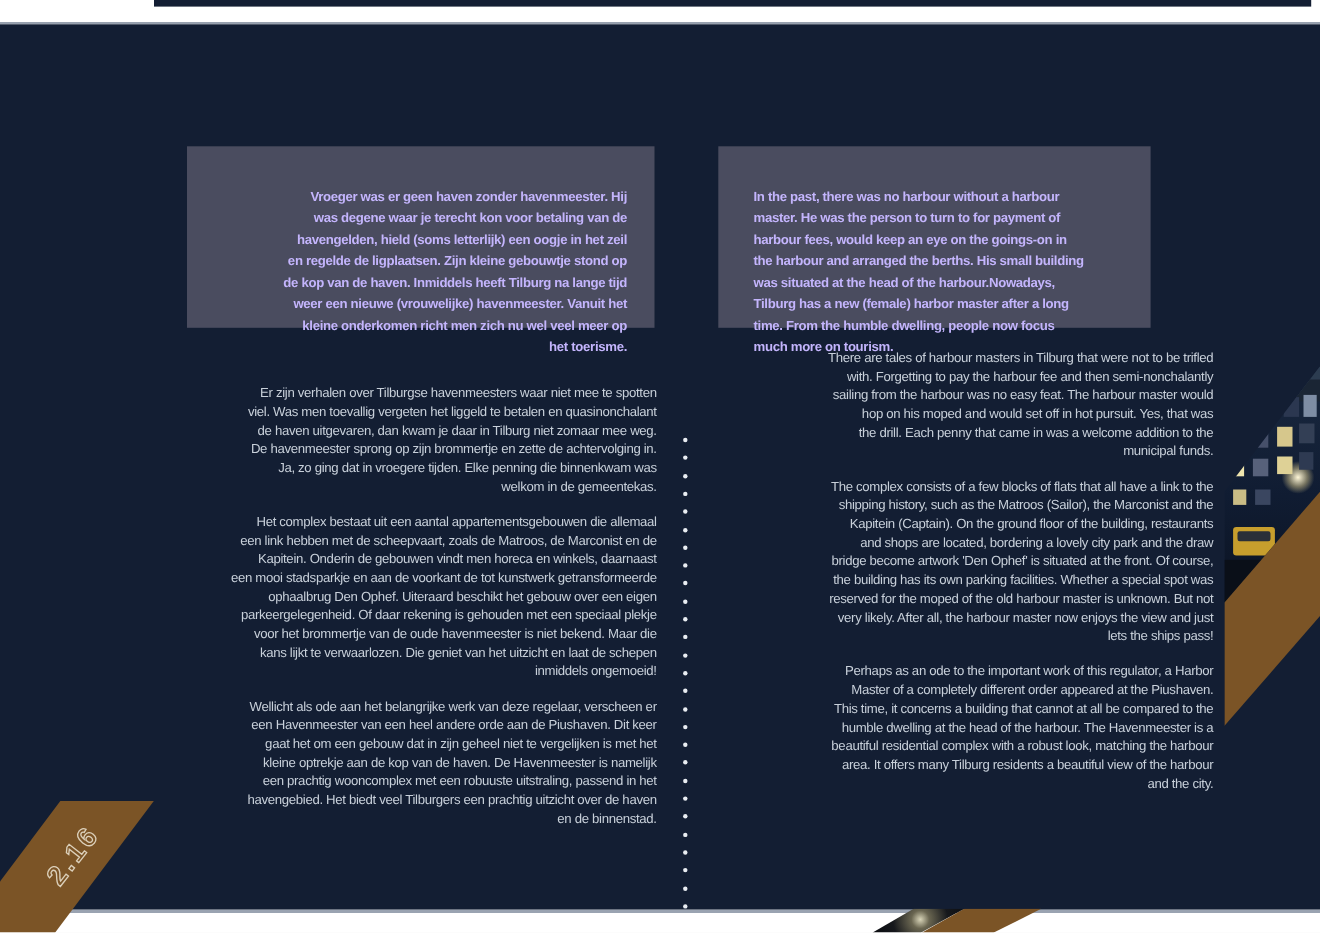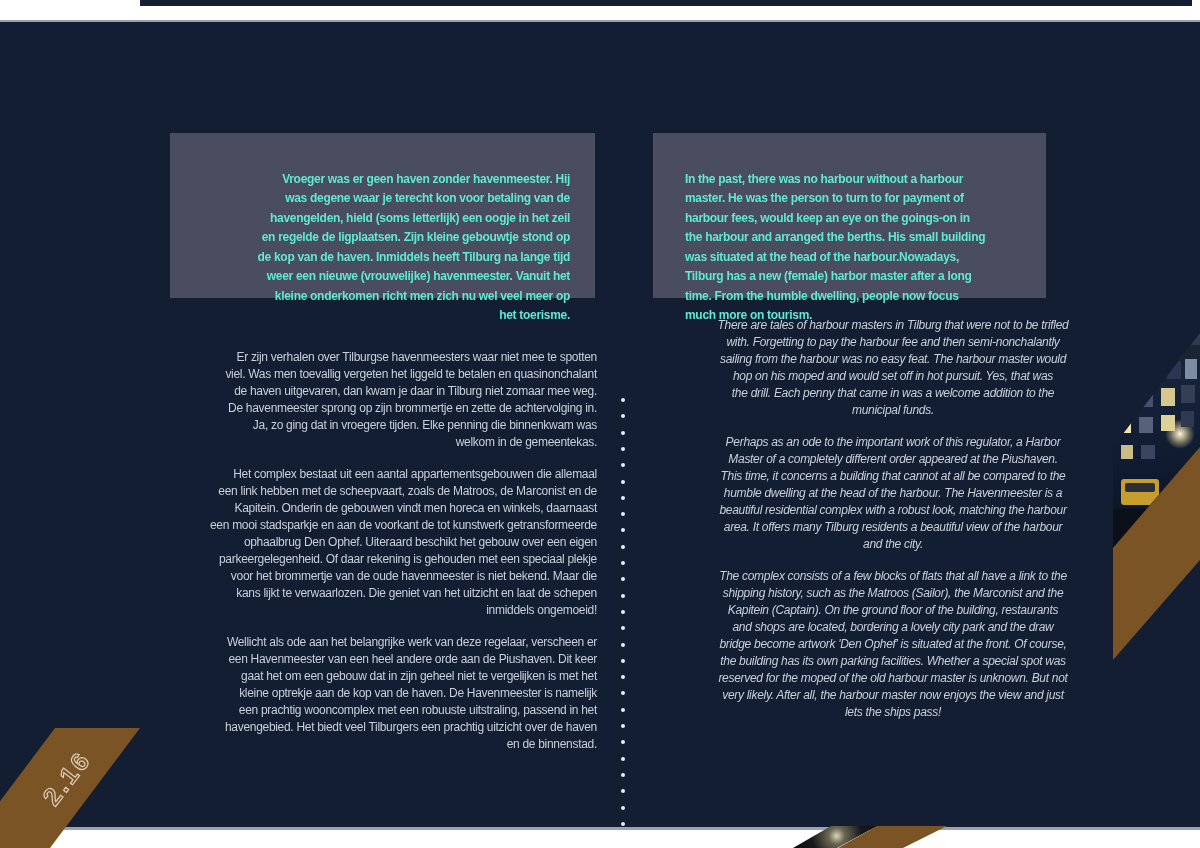--- a/index.html
+++ b/index.html
@@ -4,30 +4,30 @@
 <style>
   html,body{margin:0;padding:0;background:#ffffff;}
   .canvas{position:relative;width:1200px;height:848px;background:#ffffff;overflow:hidden;
           font-family:"Liberation Sans",sans-serif;}
   .top-accent-bar{position:absolute;left:140px;top:0;width:1052px;height:6px;background:#131E33;z-index:2;}
   .edge-line-top{position:absolute;left:0;top:20px;width:1200px;height:2px;background:#97A0AE;z-index:1;}
   .page-bg{position:absolute;left:0;top:22px;width:1200px;height:805px;background:#131E33;z-index:0;}
   .edge-line-bottom{position:absolute;left:0;top:827px;width:1200px;height:3px;background:#9AA3B1;z-index:1;}
 
   .intro-panel{position:absolute;top:133px;height:165px;background:#4A4C5F;z-index:2;
-               box-sizing:border-box;color:#5eead4;font-weight:bold;font-size:12px;
+               box-sizing:border-box;color:#c4b5fd;font-weight:bold;font-size:12px;
                line-height:19.5px;letter-spacing:-0.3px;white-space:pre-line;}
   .intro-nl{left:170px;width:425px;padding:17px 25px 0 35px;text-align:right;}
   .intro-en{left:653px;width:393px;padding:17px 26px 0 32px;text-align:left;}
 
   .body-col{position:absolute;z-index:2;color:#C8D0DA;font-size:12px;line-height:17px;
             letter-spacing:-0.3px;}
   .body-col p{margin:0 0 15px 0;white-space:pre-line;}
   .col-nl{left:175px;top:309px;width:422px;text-align:right;margin-top:40px;}
-  .col-en{left:683px;top:317px;width:420px;text-align:center;font-style:italic;}
+  .col-en{left:683px;top:317px;width:420px;text-align:right;}
 
   .dotted-divider{position:absolute;left:620px;top:398px;width:7px;height:438px;z-index:2;}
   .dot{position:absolute;left:1px;width:4px;height:4px;border-radius:50%;background:#E9EDF2;}
 
   .page-number-ribbon{position:absolute;left:-35px;top:728px;width:175px;height:120px;
     background:#7B5426;z-index:3;
     -webkit-clip-path:polygon(90px 0,175px 0,85px 120px,0 120px);
     clip-path:polygon(90px 0,175px 0,85px 120px,0 120px);}
   .page-number{position:absolute;left:102px;top:50px;
     transform:translate(-50%,-50%) rotate(-52deg);
@@ -117,36 +117,36 @@
 en de binnenstad.</p>
   </div>
 
   <div class="body-col col-en">
     <p>There are tales of harbour masters in Tilburg that were not to be trifled
 with. Forgetting to pay the harbour fee and then semi-nonchalantly
 sailing from the harbour was no easy feat. The harbour master would
 hop on his moped and would set off in hot pursuit. Yes, that was
 the drill. Each penny that came in was a welcome addition to the
 municipal funds.</p>
-    <p>Perhaps as an ode to the important work of this regulator, a Harbor
-Master of a completely different order appeared at the Piushaven.
-This time, it concerns a building that cannot at all be compared to the
-humble dwelling at the head of the harbour. The Havenmeester is a
-beautiful residential complex with a robust look, matching the harbour
-area. It offers many Tilburg residents a beautiful view of the harbour
-and the city.</p>
     <p>The complex consists of a few blocks of flats that all have a link to the
 shipping history, such as the Matroos (Sailor), the Marconist and the
 Kapitein (Captain). On the ground floor of the building, restaurants
 and shops are located, bordering a lovely city park and the draw
 bridge become artwork 'Den Ophef' is situated at the front. Of course,
 the building has its own parking facilities. Whether a special spot was
 reserved for the moped of the old harbour master is unknown. But not
 very likely. After all, the harbour master now enjoys the view and just
 lets the ships pass!</p>
+    <p>Perhaps as an ode to the important work of this regulator, a Harbor
+Master of a completely different order appeared at the Piushaven.
+This time, it concerns a building that cannot at all be compared to the
+humble dwelling at the head of the harbour. The Havenmeester is a
+beautiful residential complex with a robust look, matching the harbour
+area. It offers many Tilburg residents a beautiful view of the harbour
+and the city.</p>
   </div>
 
   <div class="dotted-divider" id="dotted-divider">
       <div class="dot" style="top: 0px;"></div>
       <div class="dot" style="top: 16.3px;"></div>
       <div class="dot" style="top: 32.6px;"></div>
       <div class="dot" style="top: 48.9px;"></div>
       <div class="dot" style="top: 65.2px;"></div>
       <div class="dot" style="top: 81.5px;"></div>
       <div class="dot" style="top: 97.8px;"></div>

